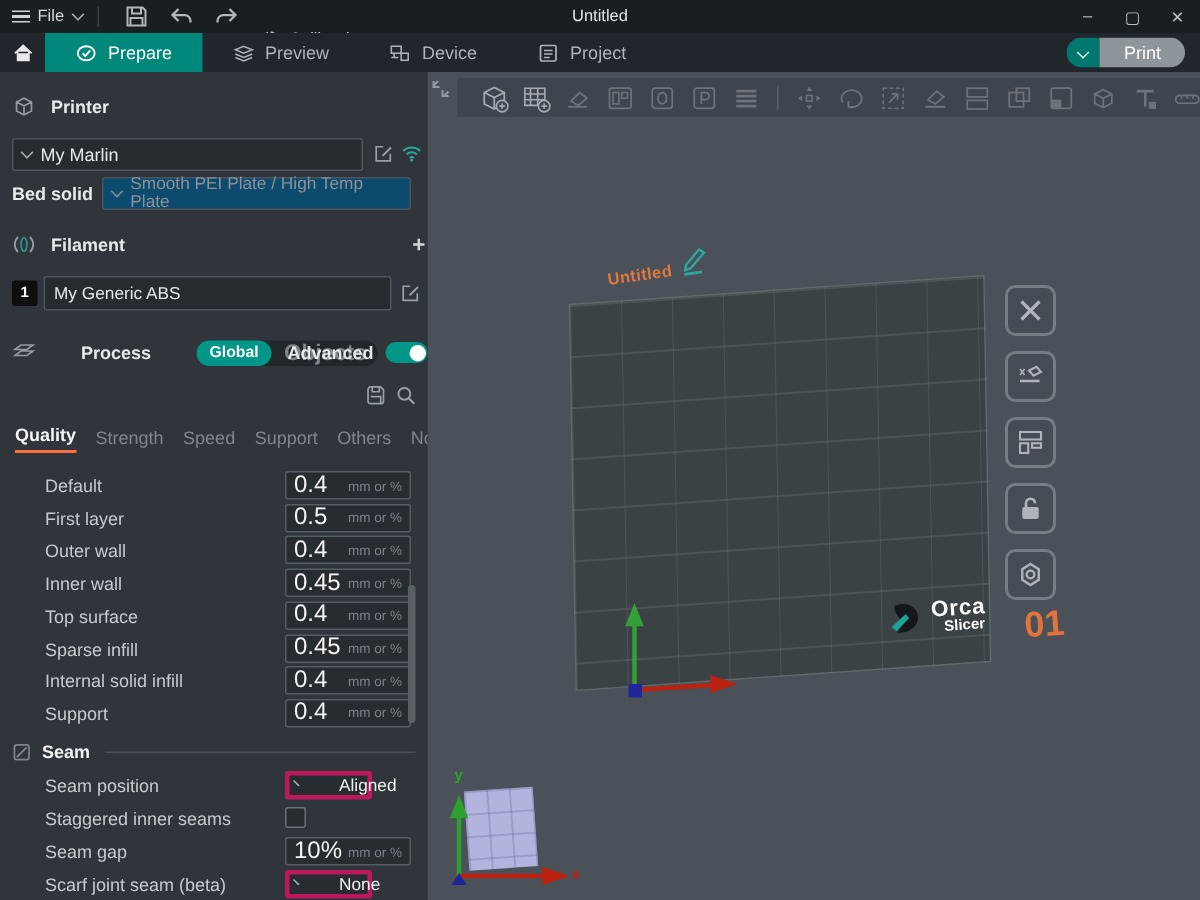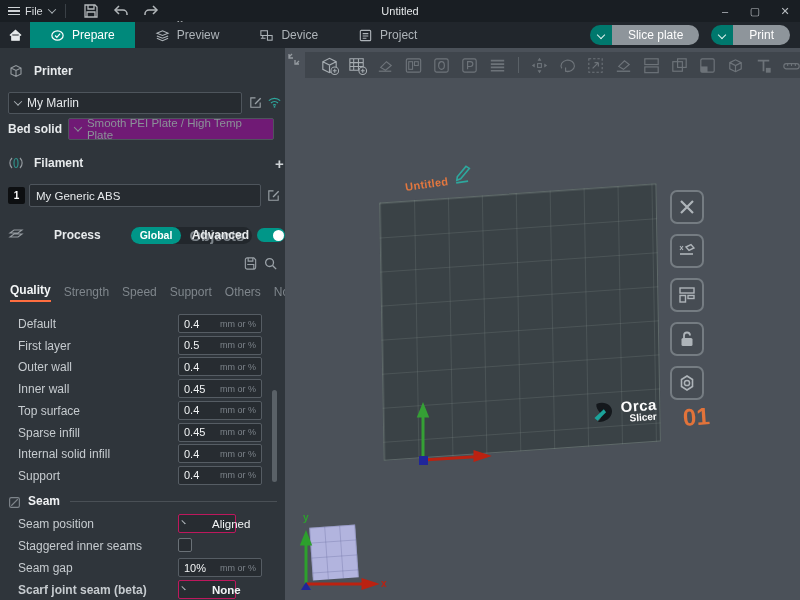--- a/index.html
+++ b/index.html
@@ -50,28 +50,28 @@
   .pill-on { background:#009688; color:#fff; border-radius:9px; padding:0 9px; height:17px;
     display:flex; align-items:center; font-size:10.5px; font-weight:bold; }
   .pill-off { color:#7d848a; padding:0 8px; font-size:15px; }
   .toggle { width:28px; height:14px; border-radius:7px; background:#009688; position:relative; }
   .toggle i { position:absolute; right:1.5px; top:1.5px; width:11px; height:11px; border-radius:50%; background:#fff; }
 
   .ptabs { position:absolute; left:0; top:232px; width:285px; height:24px; display:flex;
     align-items:center; gap:13px; padding-left:10px; font-size:12px; color:#7f868c; }
   .ptab.active { color:#f3f5f6; font-weight:bold; border-bottom:2px solid #ff6e40; padding-bottom:3px; }
 
-  .prow { position:absolute; left:0; width:285px; height:20px; }
+  .prow { position:absolute; left:12px; width:285px; height:20px; }
   .prow .lbl { position:absolute; left:18px; top:3px; }
   .valbox { position:absolute; left:178px; top:0; width:84px; height:19px; background:#272c31;
     border:1px solid #565d64; border-radius:2px; display:flex; align-items:center; padding:0 5px; }
-  .valbox .v { font-size:11px; color:#f2f4f5; flex:1; }
+  .valbox .v { font-size:16px; color:#f2f4f5; flex:1; }
   .valbox .u { font-size:9px; color:#7c838a; }
   .ddbox { position:absolute; left:178px; top:0; width:58px; height:19px; background:#272c31;
-    border:1px solid #be185d; border-radius:2px; display:flex; align-items:center; padding:0 4px; font-size:11.5px; color:#f2f4f5;gap:24px; }
+    border:3px solid #be185d; border-radius:2px; display:flex; align-items:center; padding:0 4px; font-size:11.5px; color:#f2f4f5;gap:24px; }
   .ddbox .chev { width:5px; height:5px; margin:0 4px 0 0; }
   .cbox { position:absolute; left:178px; top:2px; width:14px; height:14px; background:#272c31; border:1px solid #6a7177; border-radius:2px; }
   .scrollthumb { position:absolute; left:272px; top:342px; width:5px; height:92px; background:#5a6167; border-radius:3px; }
 
   .seam-head { position:absolute; left:0; width:285px; height:18px; display:flex; align-items:center; }
   .seam-head .sicon { width:13px; height:13px; margin:0 7px 0 8px; opacity:.75; }
   .seam-head b { font-size:12px; color:#f0f2f4; }
   .seam-head .rule { flex:1; height:1px; background:#4a5056; margin:0 8px 0 10px; }
 
   
@@ -192,26 +192,20 @@
           <rect x="2.5" y="2.5" width="11" height="11" rx="1" fill="none" stroke="#aeb4b9" stroke-width="1.2"></rect>
           <path d="M5 6 h6 M5 8.5 h6 M5 11 h4" stroke="#aeb4b9" stroke-width="1.1"></path>
         </svg>
       <span>Project</span>
     </div>
     <div class="tab-actions">
       <div class="split-btn">
         <span class="split-chev">
             <span class="chev"></span>
           </span>
-        <span class="split-label">Slice plate</span>
-      </div>
-      <div class="split-btn">
-        <span class="split-chev">
-            <span class="chev"></span>
-          </span>
         <span class="split-label">Print</span>
       </div>
     </div>
   </nav>
 
   <aside class="sidebar">
 
     <div class="sec-head" style="top:12px;">
       <span class="sicon">
         <svg viewBox="0 0 16 16">
@@ -238,21 +232,21 @@
           <path d="M7 9 L13 3 L14 4 L8 10 Z" fill="#9aa1a7"></path>
         </svg>
     </span>
     <span style="position:absolute; left:267px; top:47px; width:15px; height:15px;">
       <svg viewBox="0 0 16 16">
           <path d="M2 6 a8.5 8.5 0 0 1 12 0 M4.3 8.5 a5.3 5.3 0 0 1 7.4 0 M6.5 11 a2.2 2.2 0 0 1 3 0" fill="none" stroke="#2ea79d" stroke-width="1.4"></path>
           <circle cx="8" cy="12.6" r="1" fill="#2ea79d"></circle>
         </svg>
     </span>
     <span class="lbl" style="position:absolute; left:8px; top:74px; font-weight:bold; color:#e7eaec;">Bed solid</span>
-    <div class="field" style="left:68px; top:70px; width:206px; height:22px; background:#701a75; color:#868d93;">
+    <div class="field" style="left:68px; top:70px; width:206px; height:22px; background:#0c4a6e; color:#868d93;">
       <span class="chev" style="border-color:#868d93;"></span>
       <span class="muted" style="font-size:11.5px;">Smooth PEI Plate / High Temp Plate</span>
     </div>
 
     <div class="sec-head" style="top:104px;">
       <span class="sicon">
         <svg viewBox="0 0 16 16">
             <path d="M4 3 a7 7 0 0 0 0 10 M12 3 a7 7 0 0 1 0 10" fill="none" stroke="#aeb4b9" stroke-width="1.2"></path>
             <ellipse cx="8" cy="8" rx="2" ry="4.5" fill="none" stroke="#2ea79d" stroke-width="1.2"></ellipse>
           </svg>
@@ -411,21 +405,21 @@
       <span class="lbl">Staggered inner seams</span>
       <span class="cbox"></span>
     </div>
     <div class="prow" style="top:510px;">
       <span class="lbl">Seam gap</span>
       <div class="valbox">
         <span class="v">10%</span>
         <span class="u">mm or %</span>
       </div>
     </div>
-    <div class="prow" style="top:532px;font-weight:bold;">
+    <div class="prow" style="top:532px;">
       <span class="lbl">Scarf joint seam (beta)</span>
       <div class="ddbox">
         <span class="chev"></span>
         <span>None</span>
       </div>
     </div>
   </aside>
 
   <main class="viewport">
 

